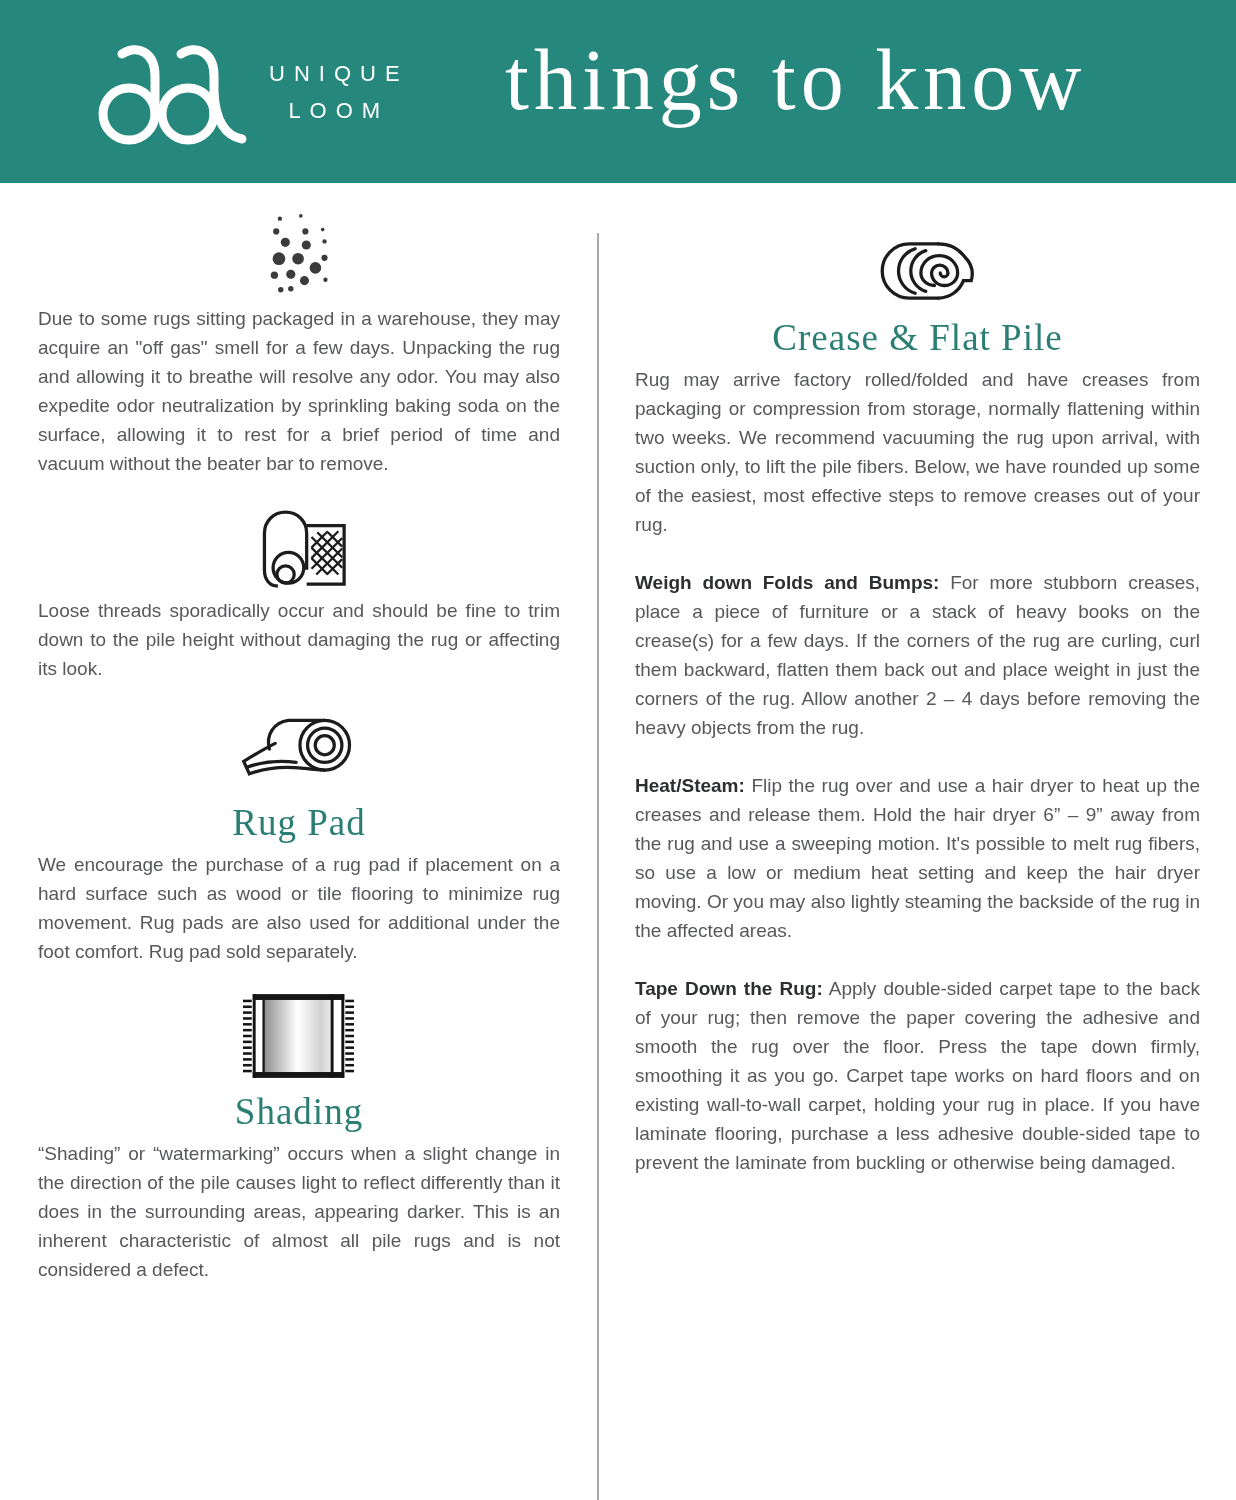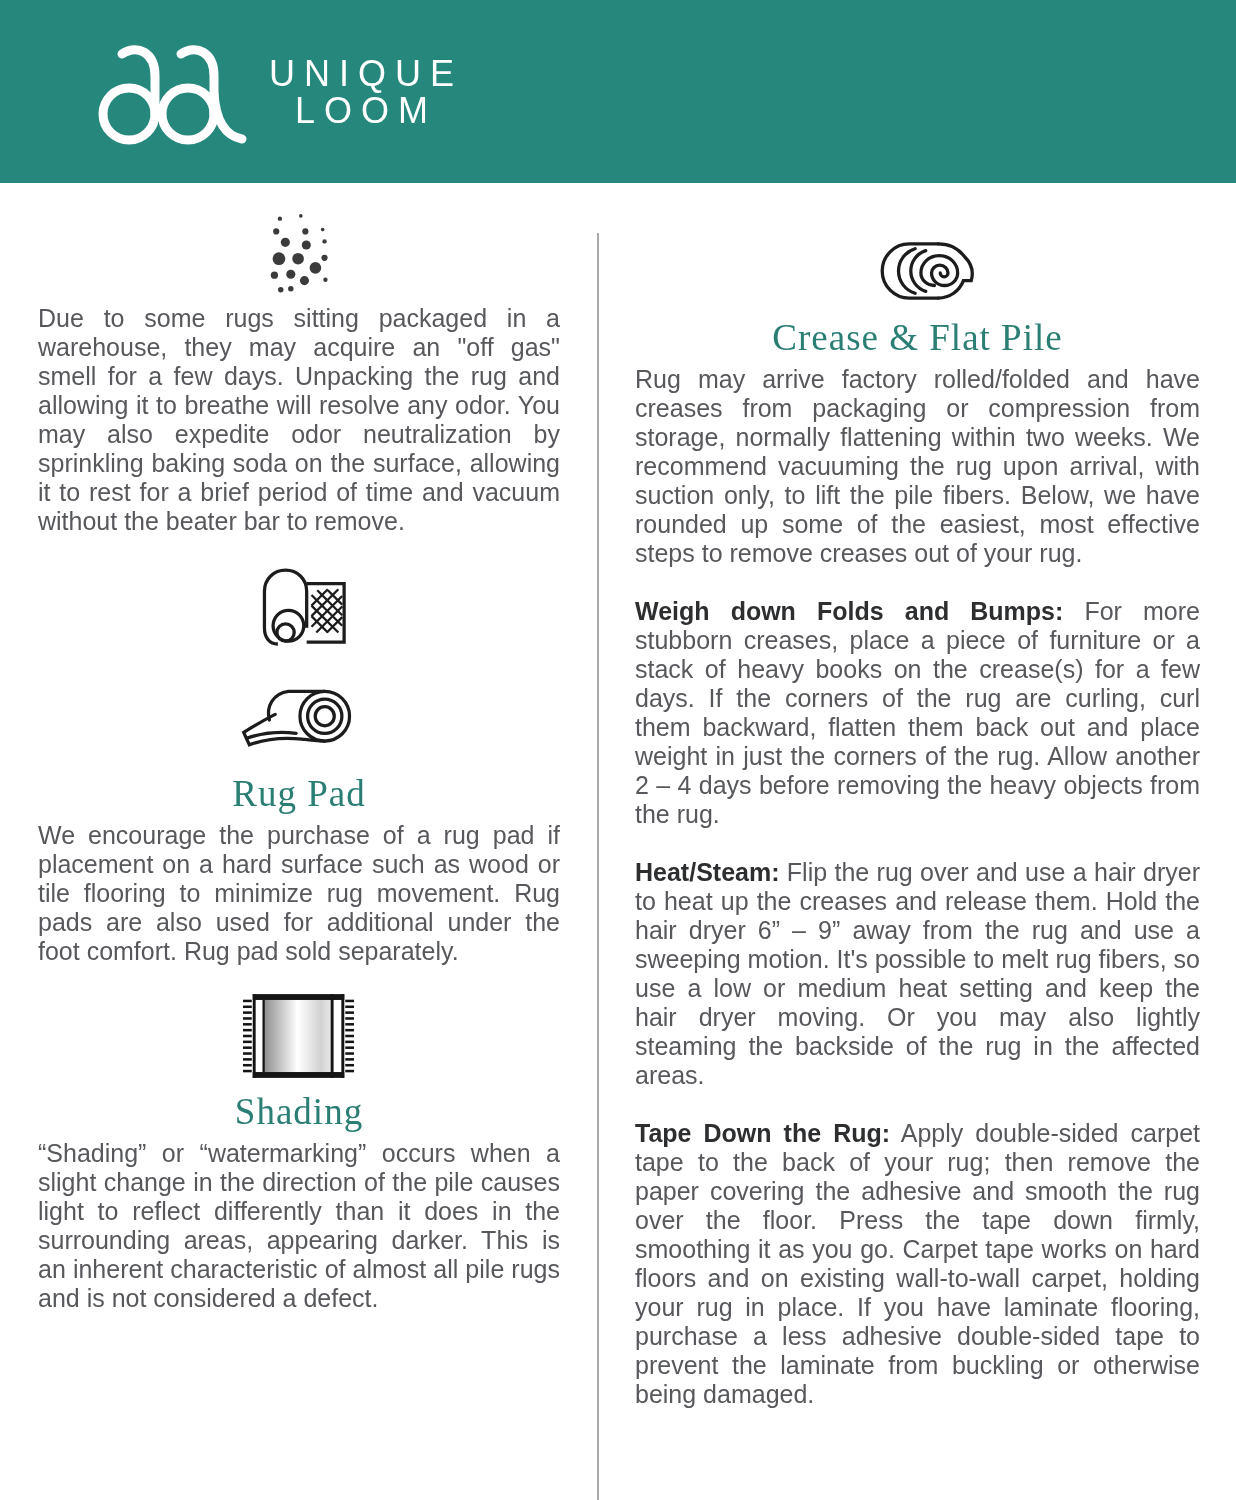--- a/index.html
+++ b/index.html
@@ -8,21 +8,21 @@
     font-family:"Liberation Sans",sans-serif;overflow:hidden;
   }
   
   .header{
     position:absolute;top:0;left:0;width:1236px;height:183px;
     background:#26887D;
   }
   .brand{position:absolute;left:95px;top:36px;display:flex;align-items:center;}
   .logo{width:160px;height:112px;}
   .brand-text{
-    color:#ffffff;font-size:36px;letter-spacing:9px;line-height:37px;
+    color:#ffffff;font-size:22px;letter-spacing:9px;line-height:37px;
     text-align:center;margin-left:14px;font-weight:400;
   }
   .header-title{
     position:absolute;left:505px;top:30px;color:#ffffff;
     font-family:"Liberation Serif","DejaVu Serif",serif;
     font-size:86px;letter-spacing:5px;white-space:nowrap;font-weight:400;
   }
   
   .main{position:absolute;top:183px;left:0;width:1236px;display:flex;}
   .col{box-sizing:border-box;padding-top:25px;}
@@ -35,21 +35,21 @@
   
   section{text-align:center;}
   .section + .section{margin-top:26px;}
   .icon-wrap{display:flex;justify-content:center;align-items:flex-end;}
   h2{
     font-family:"Liberation Serif","DejaVu Serif",serif;
     color:#2A7E74;font-weight:400;font-size:37px;letter-spacing:1px;
     margin:10px 0 6px 0;
   }
   p.body{
-    text-align:justify;color:#57585C;font-size:25px;line-height:29px;
+    text-align:justify;color:#57585C;font-size:19px;line-height:29px;
     margin:0;
   }
   p.tip{margin:29px 0 0 0;}
   p.body strong{color:#2D2E30;font-weight:700;}
   .ic{stroke:#1C1C1C;fill:none;stroke-width:3.4;}
 </style>
 </head>
 <body>
 
 <div class="header">
@@ -61,20 +61,21 @@
         <circle cx="93" cy="78" r="26"></circle>
         <path d="M 119 78 L 119 40 C 119 16 101 8 86 18"></path>
         <path d="M 119 58 C 121 86 131 100 147 103"></path>
       </g>
     </svg>
     <div class="brand-text">
       <div>UNIQUE</div>
       <div>LOOM</div>
     </div>
   </div>
+  <div class="header-title">things to know</div>
 </div>
 
 <div class="divider"></div>
 
 <div class="main">
 
   <div class="col col-left">
 
     <section class="section">
       <div class="icon-wrap">
@@ -120,20 +121,21 @@
             <path d="M 68 73 L 95 46"></path>
               <path d="M 79 73 L 95 57"></path>
             <path d="M 63 56 L 80 73"></path>
               <path d="M 63 45 L 91 73"></path>
               <path d="M 63 34 L 95 66"></path>
             <path d="M 69 29 L 95 55"></path>
               <path d="M 80 29 L 95 44"></path>
           </g>
         </svg>
       </div>
+      <p class="body">Loose threads sporadically occur and should be fine to trim down to the pile height without damaging the rug or affecting its look.</p>
     </section>
 
     <section class="section">
       <div class="icon-wrap">
         <svg width="124" height="82" viewBox="0 0 130 86">
           <g class="ic" stroke-linecap="round">
             <circle cx="92" cy="38" r="26"></circle>
             <circle cx="92" cy="38" r="18"></circle>
             <circle cx="92" cy="38" r="10"></circle>
             <path d="M 92 12 H 54 C 38 14 30 28 34 42"></path>

